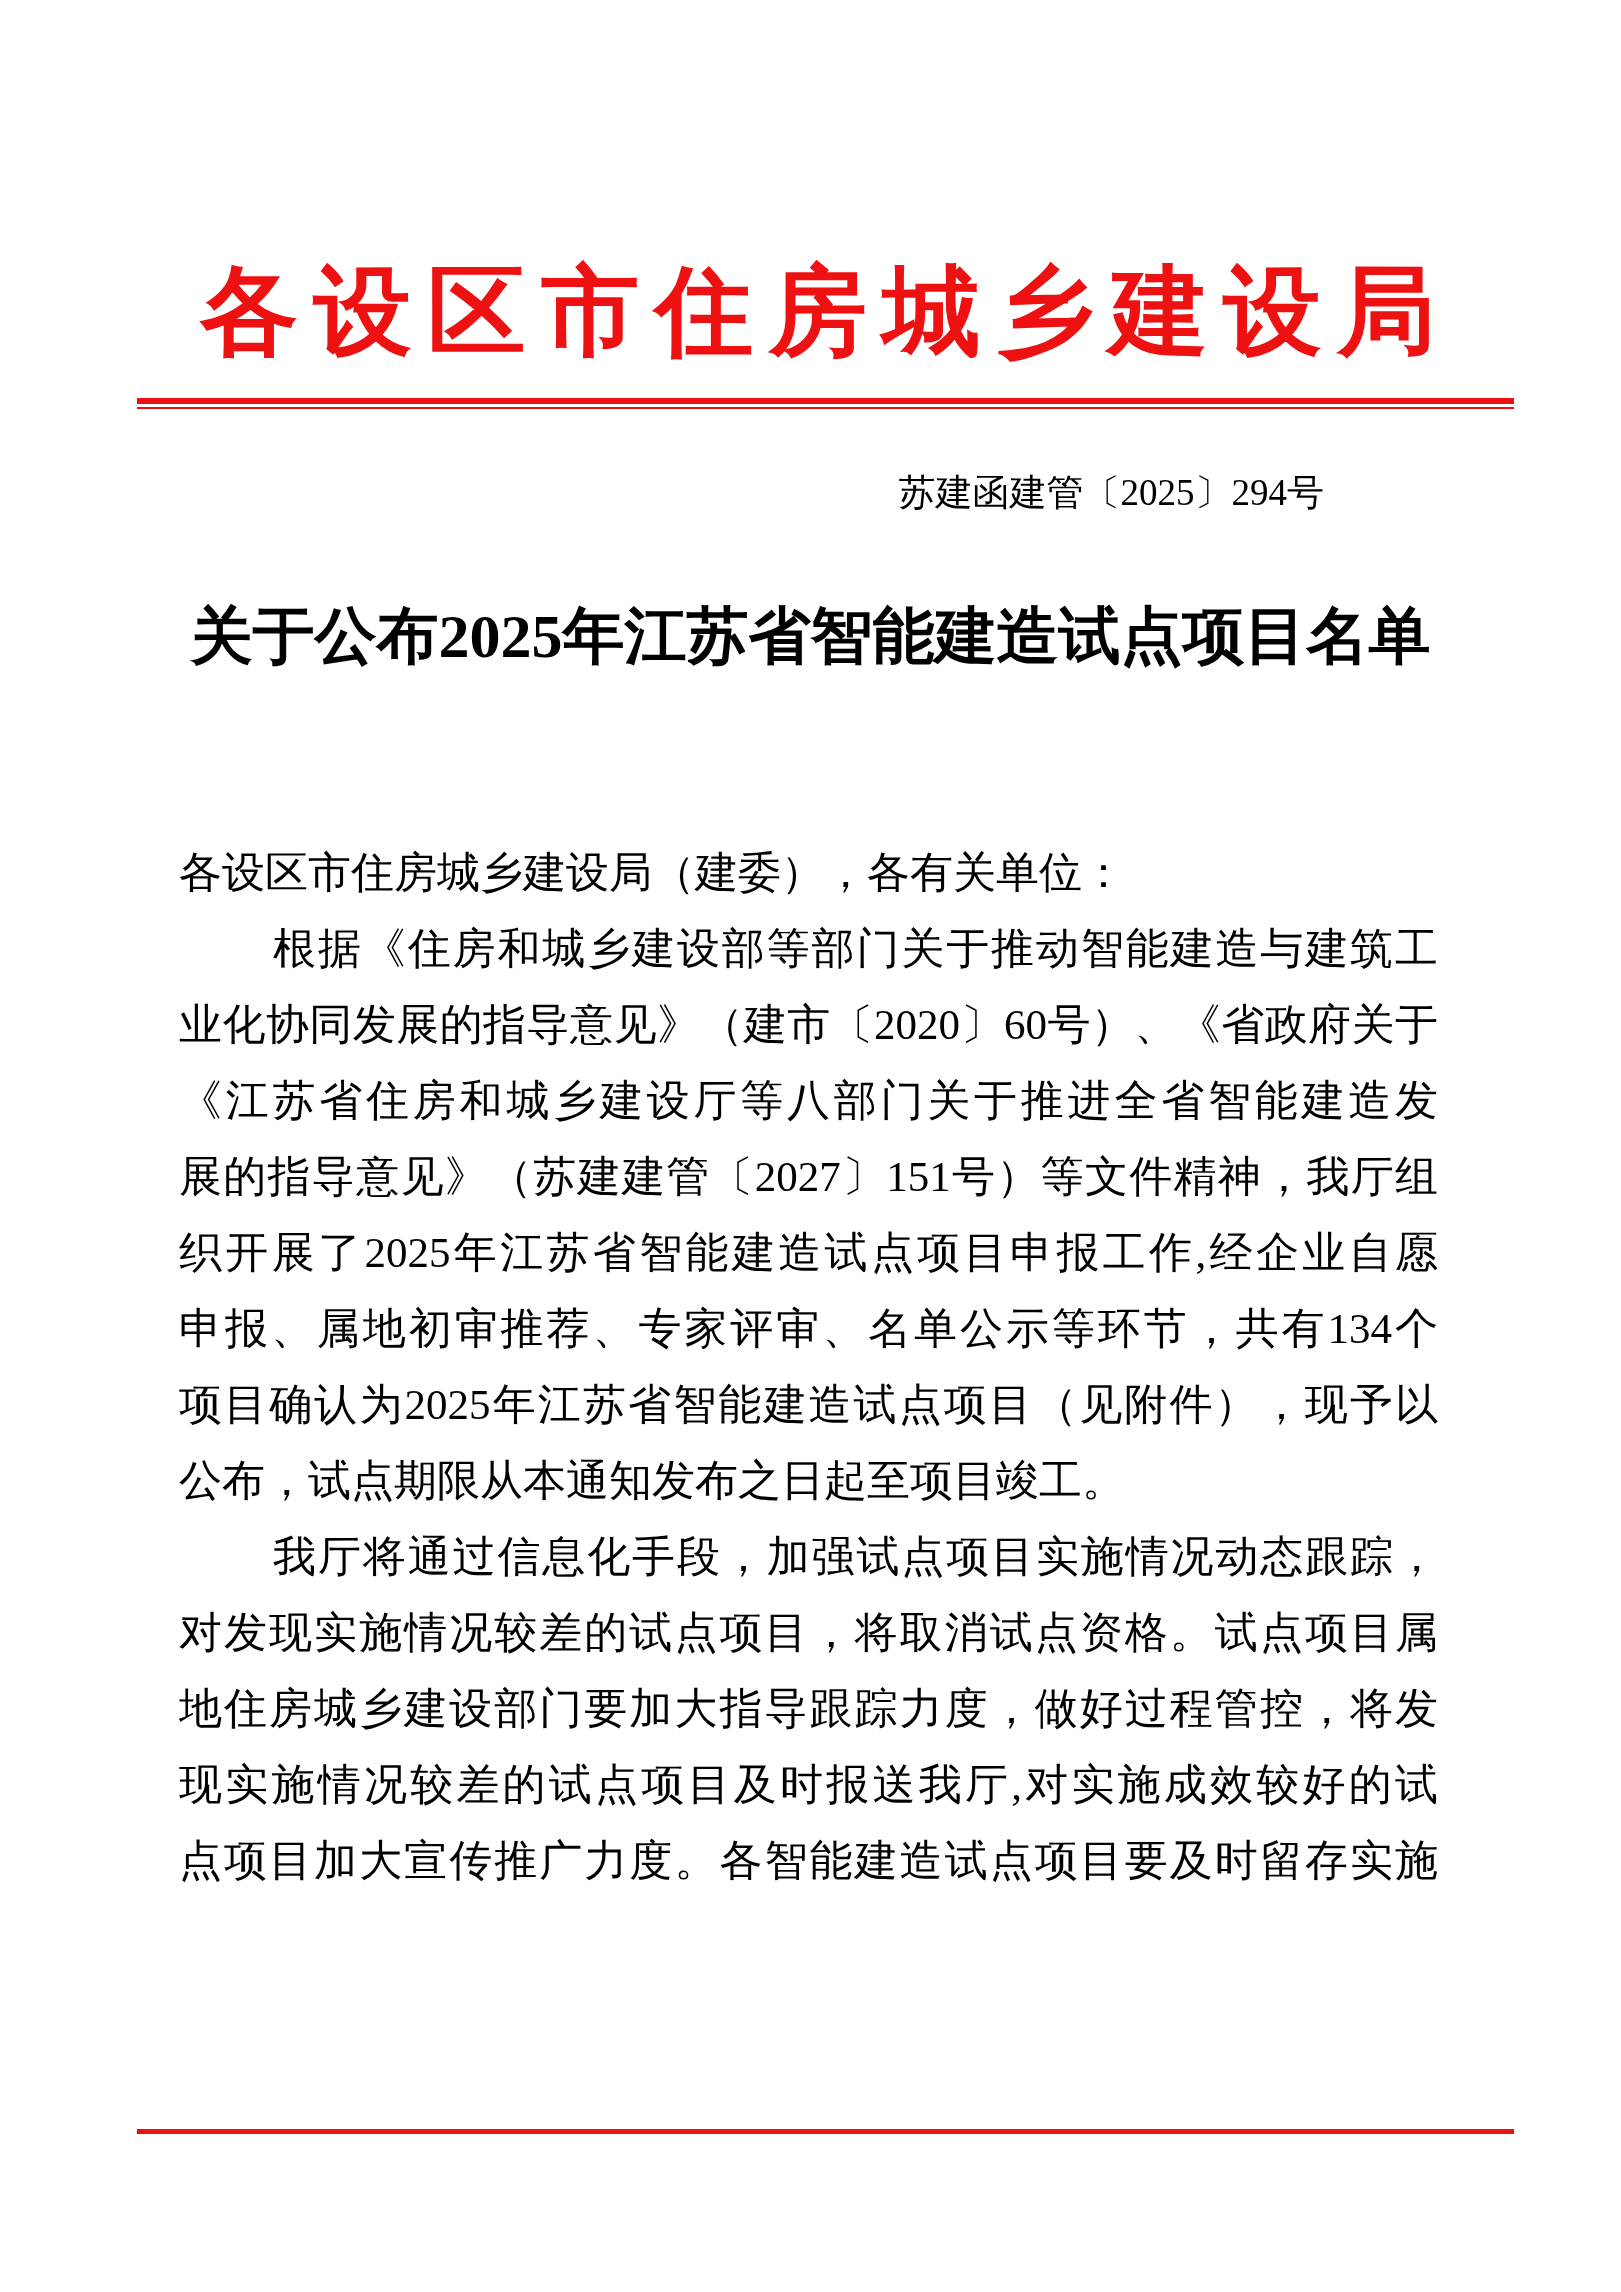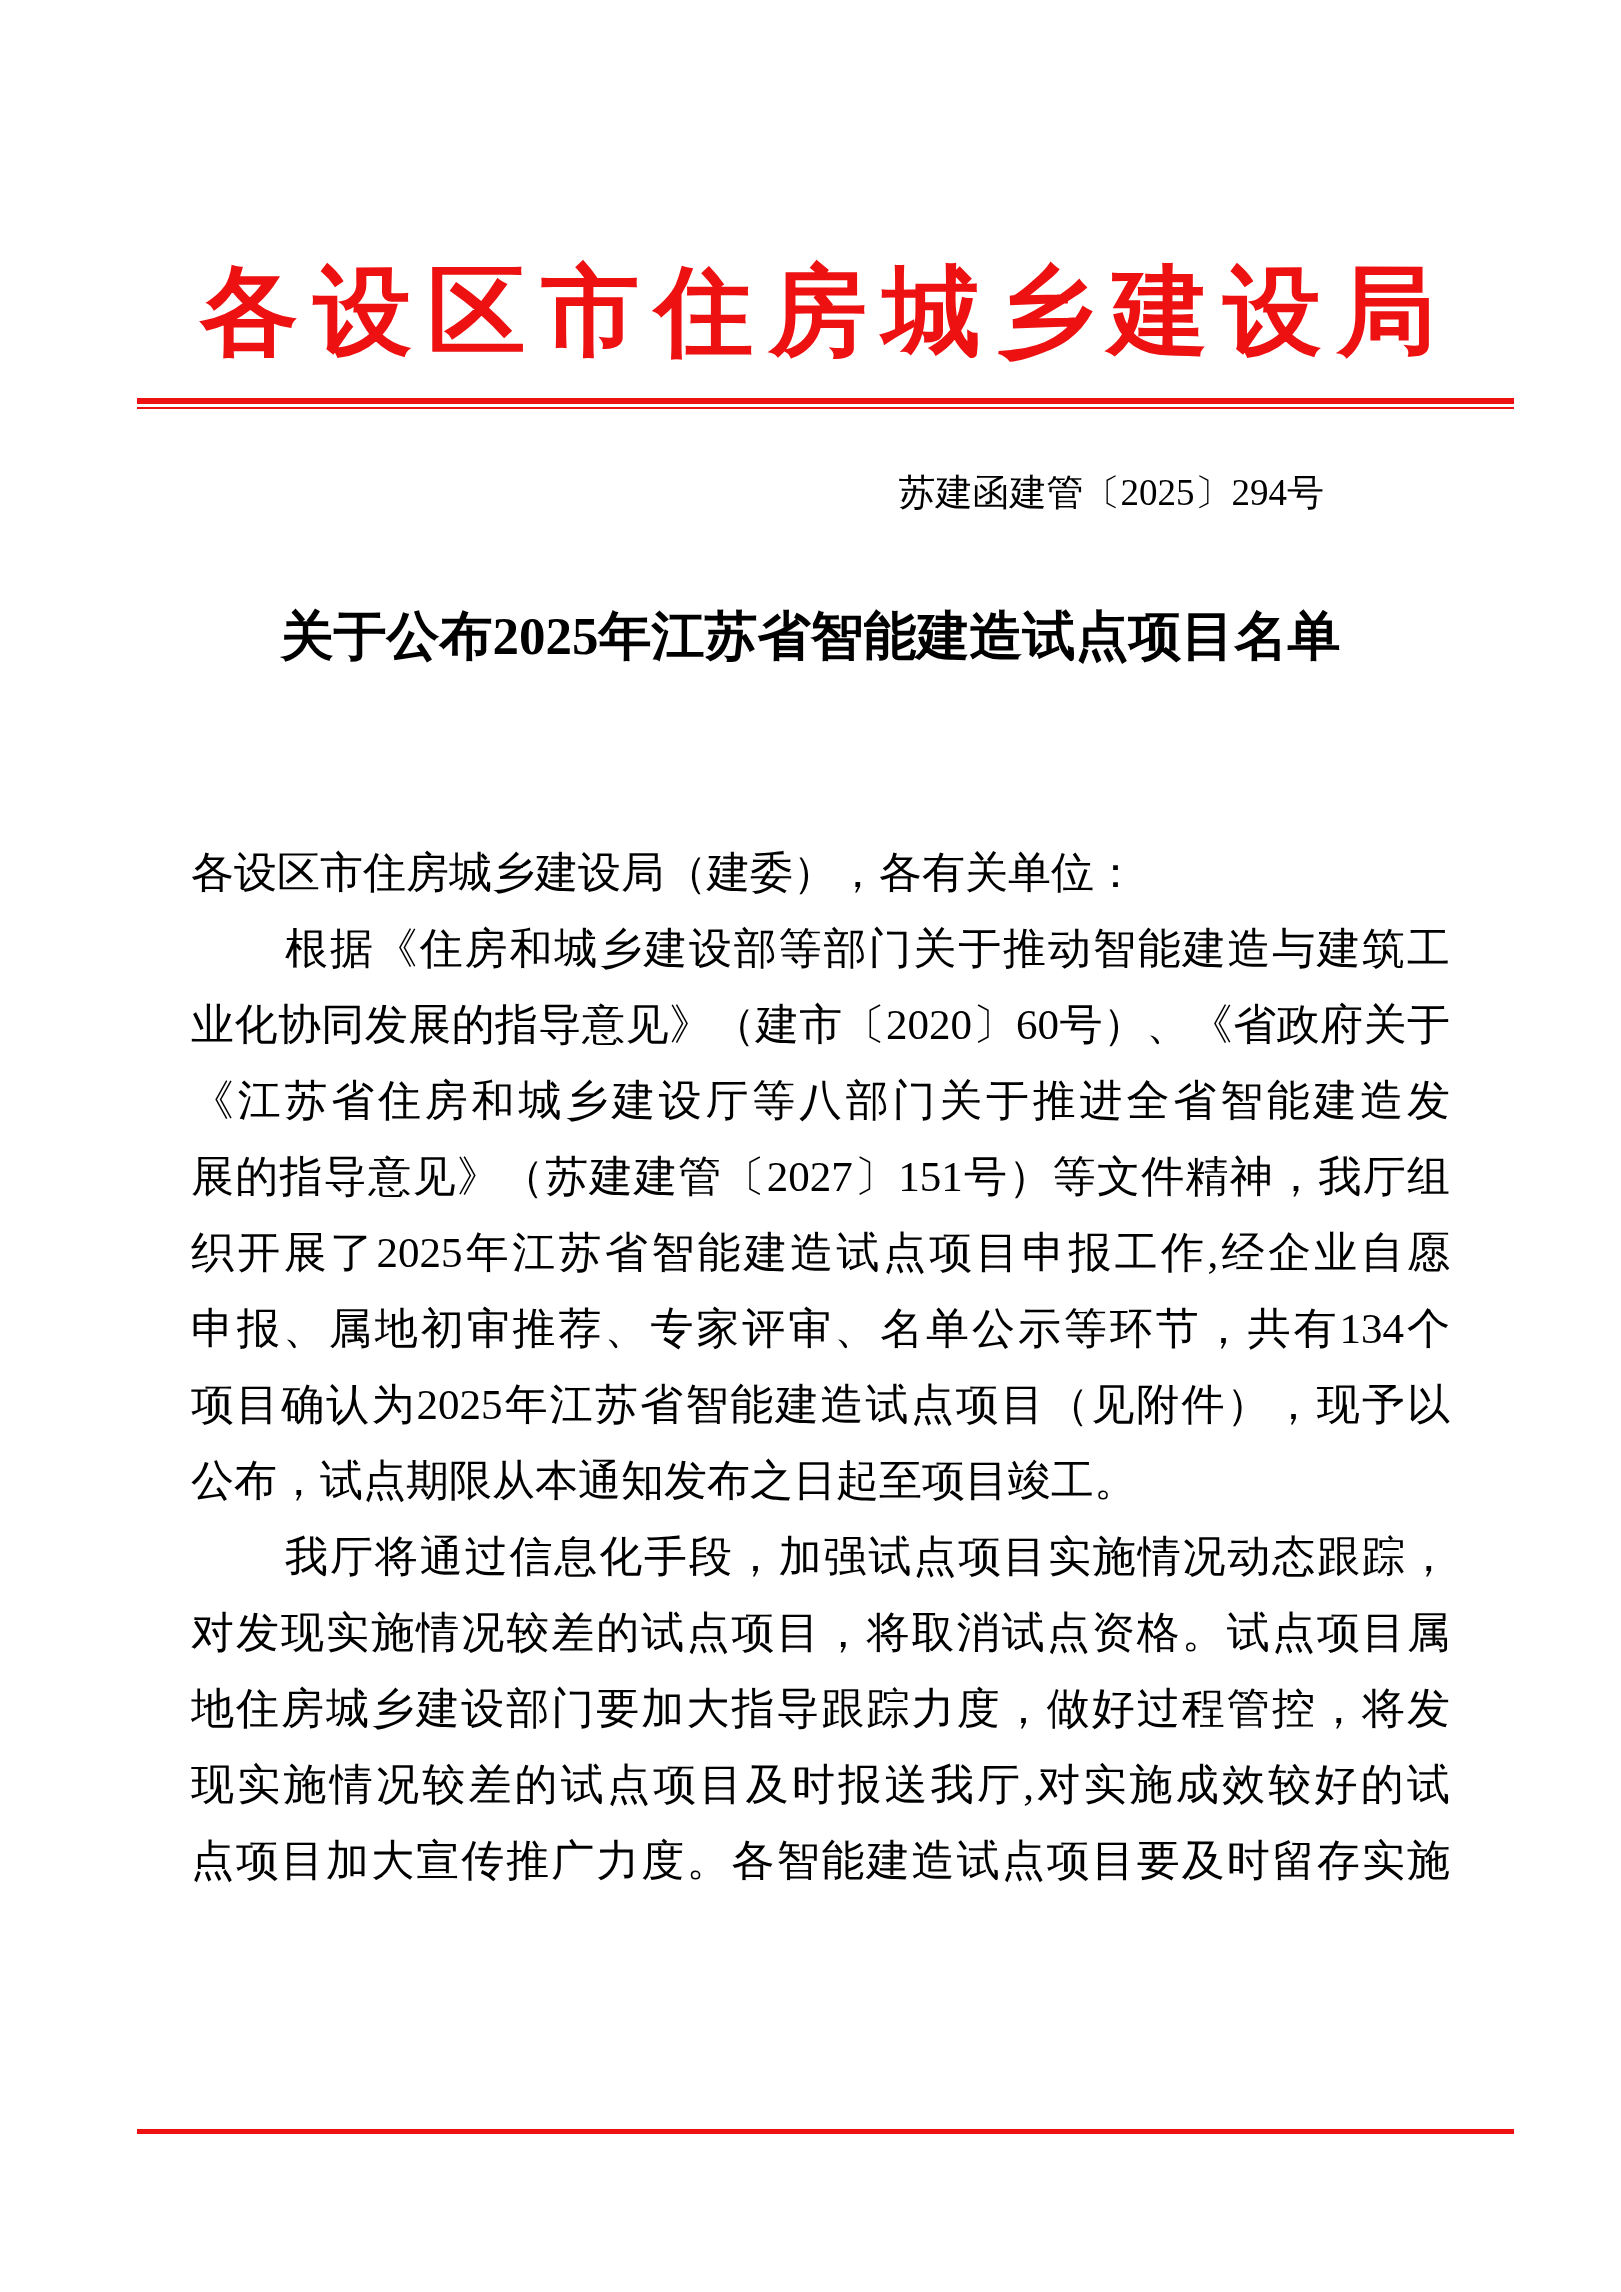--- a/index.html
+++ b/index.html
@@ -57,29 +57,29 @@
     white-space: nowrap;
   }
   
   .doc-title {
     position: absolute;
     top: 594px;
     left: 98px;
     width: 1425px;
     text-align: center;
     font-weight: 700;
-    font-size: 53px;
+    font-size: 62px;
     line-height: 84px;
     white-space: nowrap;
   }
   
   .body-text {
     position: absolute;
     top: 835px;
-    left: 191px;
+    left: 179px;
     width: 1259px;
     font-size: 43px;
   }
   .line {
     height: 76px;
     line-height: 76px;
     white-space: nowrap;
   }
   .line.fill {
     white-space: normal;

